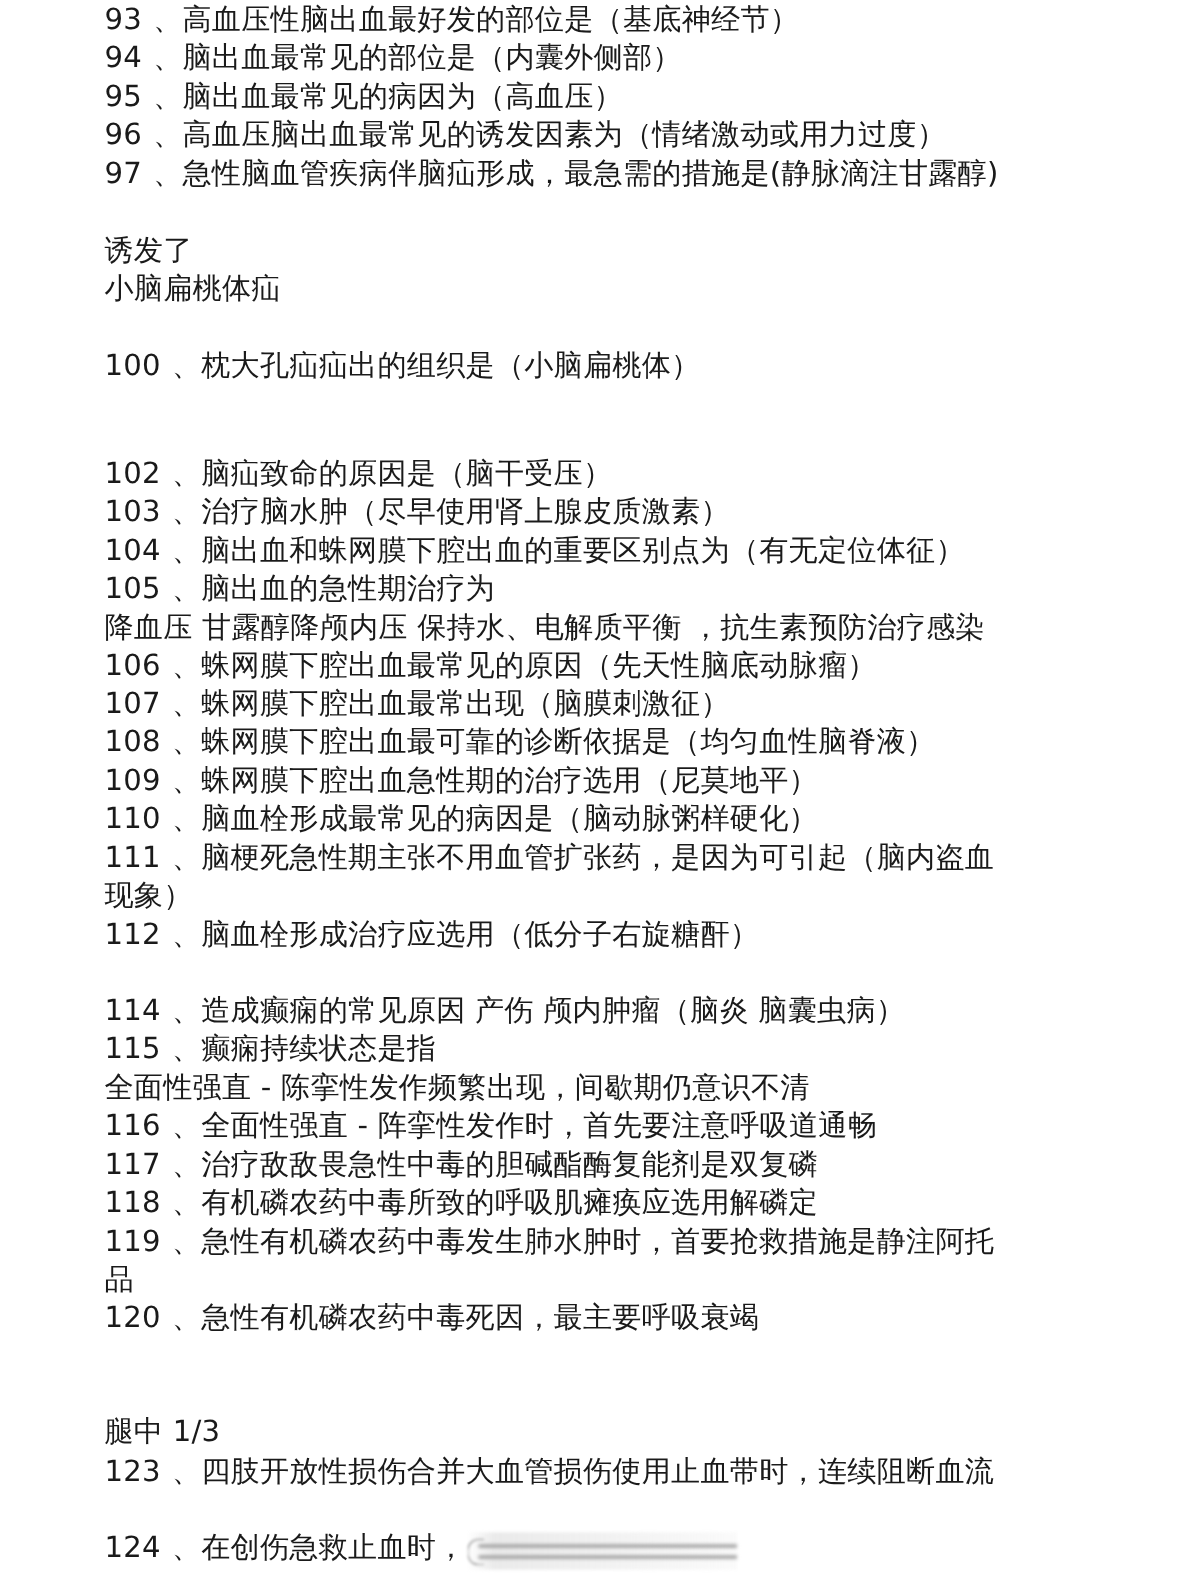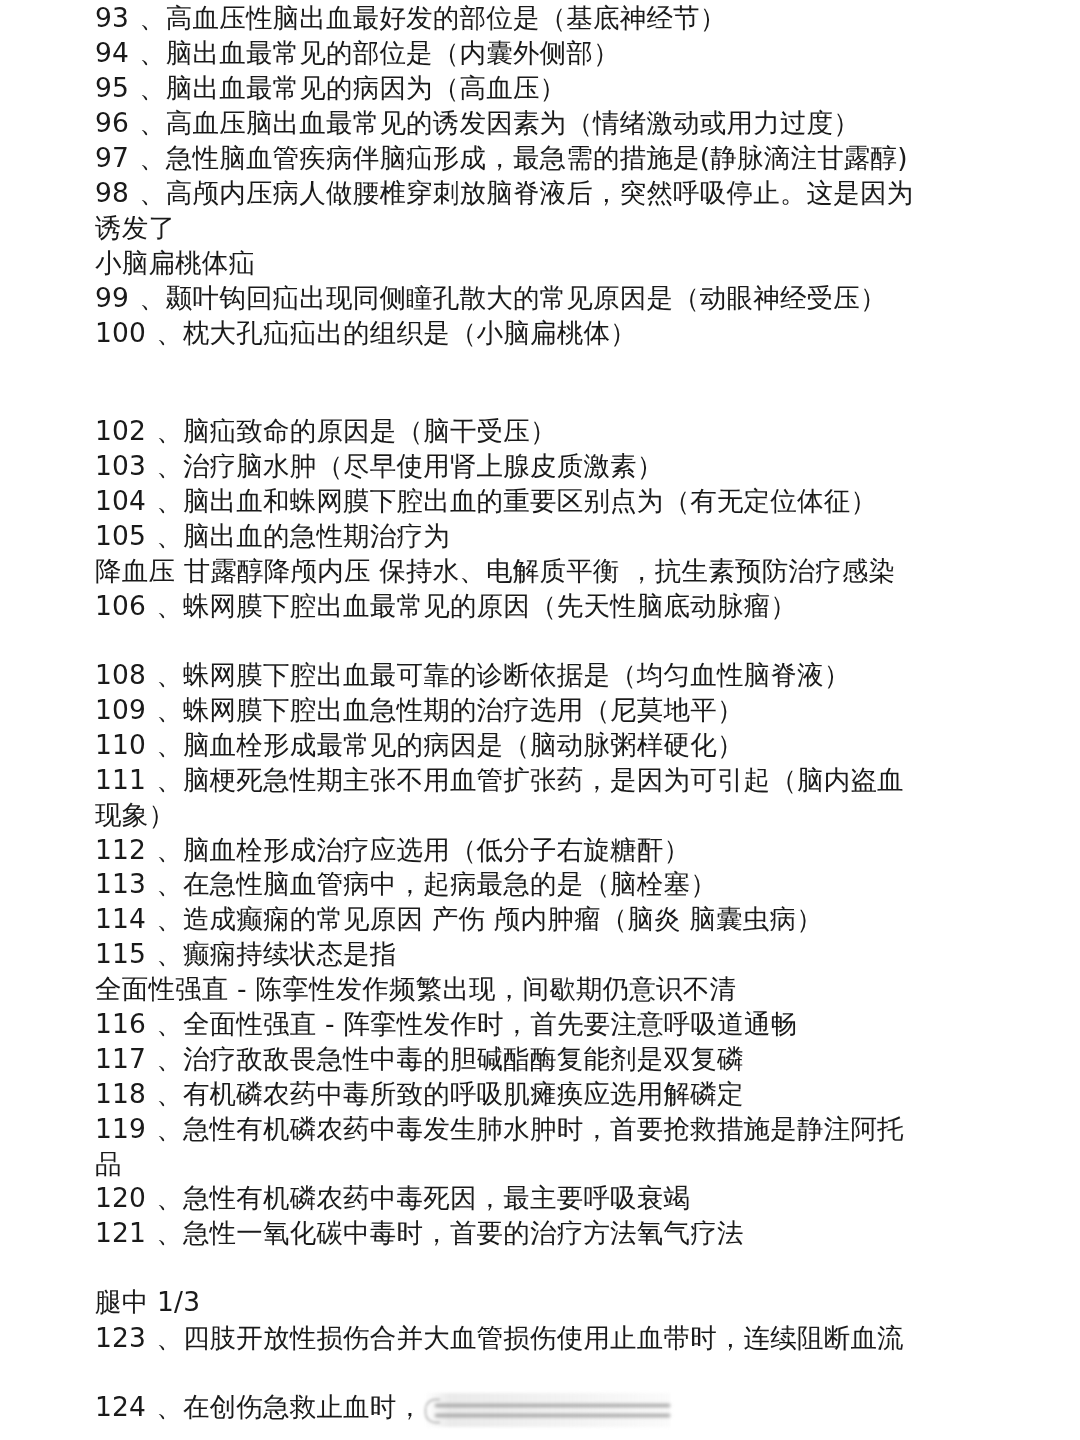--- a/index.html
+++ b/index.html
@@ -34,48 +34,45 @@
 </style>
 </head>
 <body>
 
 <div class="page">
   <div class="line" style="top:1px"><span class="num">93</span><span>、高血压性脑出血最好发的部位是（基底神经节）</span></div>
   <div class="line" style="top:36px"><span class="num">94</span><span>、脑出血最常见的部位是（内囊外侧部）</span></div>
   <div class="line" style="top:71px"><span class="num">95</span><span>、脑出血最常见的病因为（高血压）</span></div>
   <div class="line" style="top:106px"><span class="num">96</span><span>、高血压脑出血最常见的诱发因素为（情绪激动或用力过度）</span></div>
   <div class="line" style="top:141px"><span class="num">97</span><span>、急性脑血管疾病伴脑疝形成，最急需的措施是(静脉滴注甘露醇)</span></div>
-  <div class="line" style="top:176px"><span class="num">98</span><span>、高颅内压病人做腰椎穿刺放脑脊液后，突然呼吸停止。这是因为</span></div>
   <div class="line" style="top:211px"><span>诱发了</span></div>
   <div class="line" style="top:246px"><span>小脑扁桃体疝</span></div>
-  <div class="line" style="top:281px"><span class="num">99</span><span>、颞叶钩回疝出现同侧瞳孔散大的常见原因是（动眼神经受压）</span></div>
   <div class="line" style="top:316px"><span class="num">100</span><span>、枕大孔疝疝出的组织是（小脑扁桃体）</span></div>
   <div class="line" style="top:414px"><span class="num">102</span><span>、脑疝致命的原因是（脑干受压）</span></div>
   <div class="line" style="top:449px"><span class="num">103</span><span>、治疗脑水肿（尽早使用肾上腺皮质激素）</span></div>
   <div class="line" style="top:484px"><span class="num">104</span><span>、脑出血和蛛网膜下腔出血的重要区别点为（有无定位体征）</span></div>
   <div class="line" style="top:519px"><span class="num">105</span><span>、脑出血的急性期治疗为</span></div>
   <div class="line" style="top:554px"><span>降血压  甘露醇降颅内压  保持水、电解质平衡  ，抗生素预防治疗感染</span></div>
   <div class="line" style="top:589px"><span class="num">106</span><span>、蛛网膜下腔出血最常见的原因（先天性脑底动脉瘤）</span></div>
+  <div class="line" style="top:623px"><span class="num">107</span><span>、蛛网膜下腔出血最常出现（脑膜刺激征）</span></div>
   <div class="line" style="top:658px"><span class="num">108</span><span>、蛛网膜下腔出血最可靠的诊断依据是（均匀血性脑脊液）</span></div>
   <div class="line" style="top:693px"><span class="num">109</span><span>、蛛网膜下腔出血急性期的治疗选用（尼莫地平）</span></div>
   <div class="line" style="top:728px"><span class="num">110</span><span>、脑血栓形成最常见的病因是（脑动脉粥样硬化）</span></div>
   <div class="line" style="top:763px"><span class="num">111</span><span>、脑梗死急性期主张不用血管扩张药，是因为可引起（脑内盗血</span></div>
   <div class="line" style="top:798px"><span>现象）</span></div>
   <div class="line" style="top:833px"><span class="num">112</span><span>、脑血栓形成治疗应选用（低分子右旋糖酐）</span></div>
-  <div class="line" style="top:867px"><span class="num">113</span><span>、在急性脑血管病中，起病最急的是（脑栓塞）</span></div>
   <div class="line" style="top:902px"><span class="num">114</span><span>、造成癫痫的常见原因  产伤  颅内肿瘤（脑炎  脑囊虫病）</span></div>
   <div class="line" style="top:937px"><span class="num">115</span><span>、癫痫持续状态是指</span></div>
   <div class="line" style="top:972px"><span>全面性强直  -  陈挛性发作频繁出现，间歇期仍意识不清</span></div>
   <div class="line" style="top:1007px"><span class="num">116</span><span>、全面性强直  -  阵挛性发作时，首先要注意呼吸道通畅</span></div>
   <div class="line" style="top:1042px"><span class="num">117</span><span>、治疗敌敌畏急性中毒的胆碱酯酶复能剂是双复磷</span></div>
   <div class="line" style="top:1077px"><span class="num">118</span><span>、有机磷农药中毒所致的呼吸肌瘫痪应选用解磷定</span></div>
   <div class="line" style="top:1112px"><span class="num">119</span><span>、急性有机磷农药中毒发生肺水肿时，首要抢救措施是静注阿托</span></div>
   <div class="line" style="top:1147px"><span>品</span></div>
   <div class="line" style="top:1181px"><span class="num">120</span><span>、急性有机磷农药中毒死因，最主要呼吸衰竭</span></div>
-  <div class="line" style="top:1216px"><span class="num">121</span><span>、急性一氧化碳中毒时，首要的治疗方法氧气疗法</span></div>
   <div class="line" style="top:1285px"><span>腿中  1/3</span></div>
   <div class="line" style="top:1321px"><span class="num">123</span><span>、四肢开放性损伤合并大血管损伤使用止血带时，连续阻断血流</span></div>
   <div class="line" style="top:1390px"><span class="num">124</span><span>、在创伤急救止血时，</span></div>
 
   <div class="watermark">
     <div class="hook"></div>
     <div class="bar1"></div>
     <div class="bar2"></div>
   </div>
 </div>

